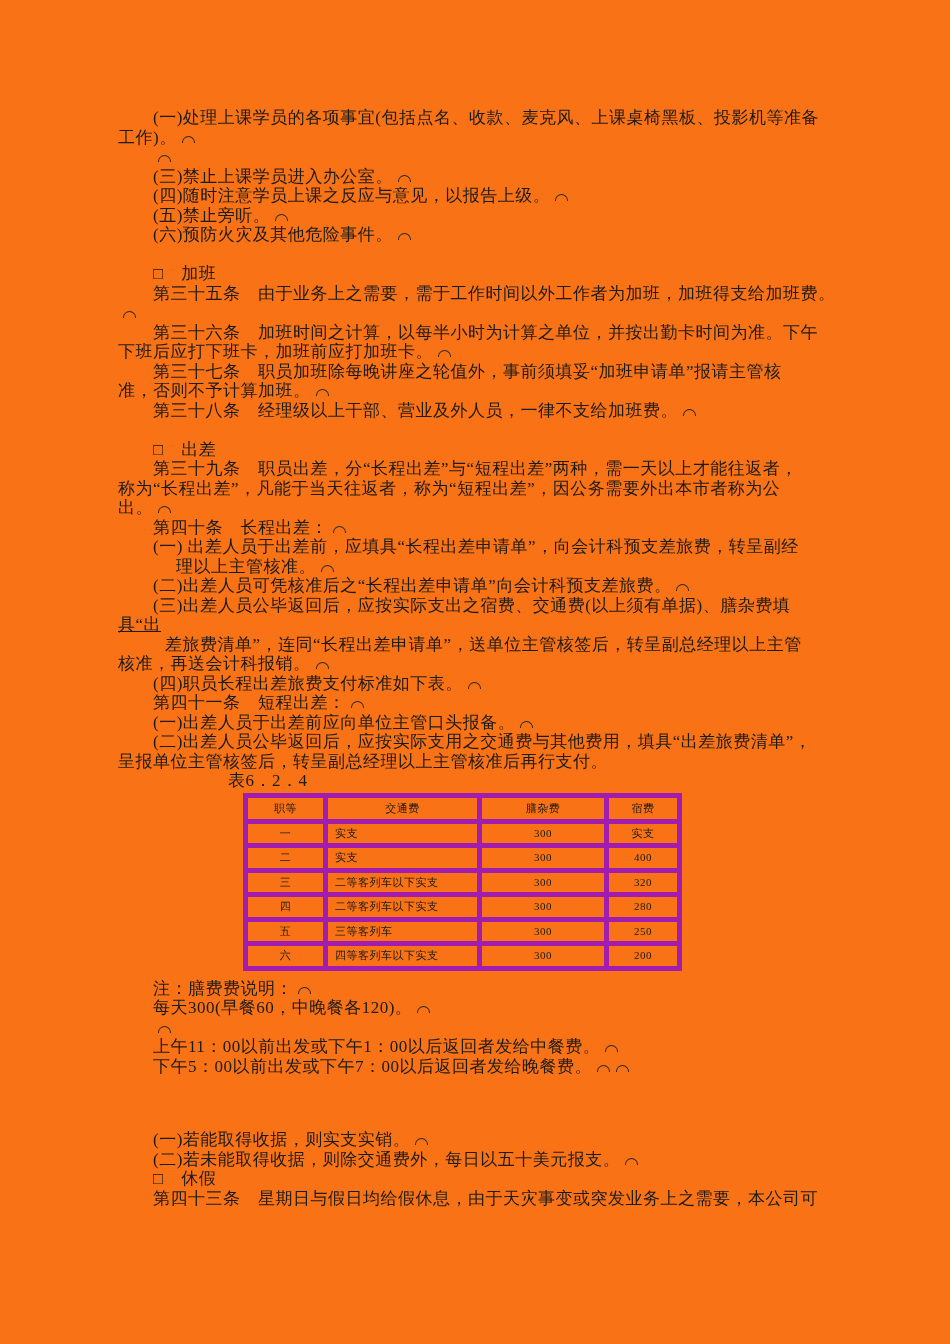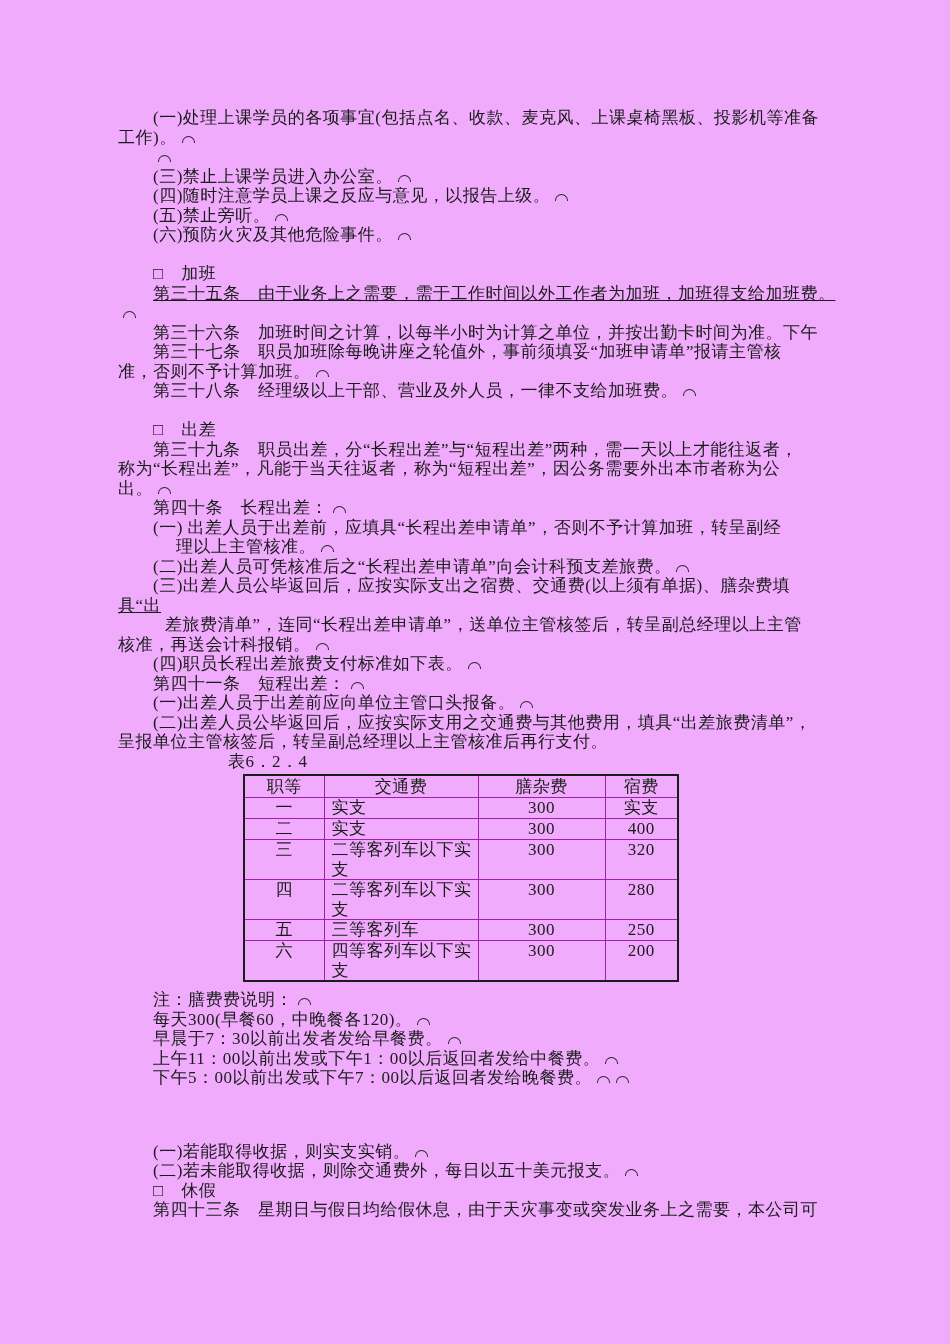--- a/index.html
+++ b/index.html
@@ -1,21 +1,21 @@
 <!DOCTYPE html>
 <html><head>
 <meta charset="utf-8">
 <style>
   * { box-sizing: border-box; }
   html, body { margin: 0; padding: 0; background: #ffffff; }
   .page {
     position: relative;
     width: 950px;
     height: 1344px;
-    background: #f0abfc;
+    background: #f97316;
     overflow: hidden;
     font-family: "Liberation Serif", "DejaVu Serif", serif;
     color: #1b1b1b;
   }
   .doc {
     padding: 108px 0 0 118px;
     width: 950px;
   }
   .line {
     height: 19.5px;
@@ -48,23 +48,23 @@
   }
   table.tbl {
     border-collapse: collapse;
     table-layout: fixed;
     margin-left: 125px;
     margin-top: 2px;
     width: 434px;
     border: 2px solid #1b1b1b;
   }
   table.tbl th, table.tbl td {
-    border: 1px solid #a21caf;
+    border: 5px solid #a21caf;
     font-weight: normal;
-    font-size: 17px;
+    font-size: 11px;
     line-height: 19.5px;
     letter-spacing: 0.5px;
     padding: 0 4px;
     vertical-align: top;
     text-align: center;
     height: 21px;
     overflow: hidden;
   }
   table.tbl th { height: 23px; padding-top: 1px; }
   table.tbl td.c1 { text-align: left; padding-left: 7px; }
@@ -78,33 +78,34 @@
     <div id="doc-top">
         <div class="line" style="padding-left: 35px;"><span>(一)处理上课学员的各项事宜(包括点名、收款、麦克风、上课桌椅黑板、投影机等准备</span></div>
         <div class="line" style="padding-left: 0px;"><span>工作)。</span><span class="pmark"></span></div>
         <div class="line" style="padding-left: 35px;"><span class="pmark"></span></div>
         <div class="line" style="padding-left: 35px;"><span>(三)禁止上课学员进入办公室。</span><span class="pmark"></span></div>
         <div class="line" style="padding-left: 35px;"><span>(四)随时注意学员上课之反应与意见，以报告上级。</span><span class="pmark"></span></div>
         <div class="line" style="padding-left: 35px;"><span>(五)禁止旁听。</span><span class="pmark"></span></div>
         <div class="line" style="padding-left: 35px;"><span>(六)预防火灾及其他危险事件。</span><span class="pmark"></span></div>
         <div class="blank"></div>
         <div class="line" style="padding-left: 35px;"><span>□　加班</span></div>
-        <div class="line" style="padding-left: 35px; text-decoration: underline;"><span>第三十五条　由于业务上之需要，需于工作时间以外工作者为加班，加班得支给加班费。</span></div>
+        <div class="line" style="padding-left: 35px;"><span>第三十五条　由于业务上之需要，需于工作时间以外工作者为加班，加班得支给加班费。</span></div>
         <div class="line" style="padding-left: 0px;"><span></span><span class="pmark"></span></div>
         <div class="line" style="padding-left: 35px;"><span>第三十六条　加班时间之计算，以每半小时为计算之单位，并按出勤卡时间为准。下午</span></div>
+        <div class="line" style="padding-left: 0px;"><span>下班后应打下班卡，加班前应打加班卡。</span><span class="pmark"></span></div>
         <div class="line" style="padding-left: 35px;"><span>第三十七条　职员加班除每晚讲座之轮值外，事前须填妥“加班申请单”报请主管核</span></div>
         <div class="line" style="padding-left: 0px;"><span>准，否则不予计算加班。</span><span class="pmark"></span></div>
         <div class="line" style="padding-left: 35px;"><span>第三十八条　经理级以上干部、营业及外人员，一律不支给加班费。</span><span class="pmark"></span></div>
         <div class="blank"></div>
         <div class="line" style="padding-left: 35px;"><span>□　出差</span></div>
         <div class="line" style="padding-left: 35px;"><span>第三十九条　职员出差，分“长程出差”与“短程出差”两种，需一天以上才能往返者，</span></div>
         <div class="line" style="padding-left: 0px;"><span>称为“长程出差”，凡能于当天往返者，称为“短程出差”，因公务需要外出本市者称为公</span></div>
         <div class="line" style="padding-left: 0px;"><span>出。</span><span class="pmark"></span></div>
         <div class="line" style="padding-left: 35px;"><span>第四十条　长程出差：</span><span class="pmark"></span></div>
-        <div class="line" style="padding-left: 35px;"><span>(一) 出差人员于出差前，应填具“长程出差申请单”，否则不予计算加班，转呈副经</span></div>
+        <div class="line" style="padding-left: 35px;"><span>(一) 出差人员于出差前，应填具“长程出差申请单”，向会计科预支差旅费，转呈副经</span></div>
         <div class="line" style="padding-left: 58px;"><span>理以上主管核准。</span><span class="pmark"></span></div>
         <div class="line" style="padding-left: 35px;"><span>(二)出差人员可凭核准后之“长程出差申请单”向会计科预支差旅费。</span><span class="pmark"></span></div>
         <div class="line" style="padding-left: 35px;"><span>(三)出差人员公毕返回后，应按实际支出之宿费、交通费(以上须有单据)、膳杂费填</span></div>
         <div class="line" style="padding-left: 0px; text-decoration: underline;"><span>具“出</span></div>
         <div class="line" style="padding-left: 47px;"><span>差旅费清单”，连同“长程出差申请单”，送单位主管核签后，转呈副总经理以上主管</span></div>
         <div class="line" style="padding-left: 0px;"><span>核准，再送会计科报销。</span><span class="pmark"></span></div>
         <div class="line" style="padding-left: 35px;"><span>(四)职员长程出差旅费支付标准如下表。</span><span class="pmark"></span></div>
         <div class="line" style="padding-left: 35px;"><span>第四十一条　短程出差：</span><span class="pmark"></span></div>
         <div class="line" style="padding-left: 35px;"><span>(一)出差人员于出差前应向单位主管口头报备。</span><span class="pmark"></span></div>
         <div class="line" style="padding-left: 35px;"><span>(二)出差人员公毕返回后，应按实际支用之交通费与其他费用，填具“出差旅费清单”，</span></div>
@@ -161,21 +162,21 @@
             <td>六</td>
             <td class="c1">四等客列车以下实支</td>
             <td>300</td>
             <td>200</td>
           </tr>
         </tbody>
     </table>
     <div id="doc-bottom" class="bottom-block">
         <div class="line" style="padding-left: 35px;"><span>注：膳费费说明：</span><span class="pmark"></span></div>
         <div class="line" style="padding-left: 35px;"><span>每天300(早餐60，中晚餐各120)。</span><span class="pmark"></span></div>
-        <div class="line" style="padding-left: 35px;"><span>早晨于7：30以前出发者发给早餐费。</span><span class="pmark"></span></div>
+        <div class="line" style="padding-left: 35px;"><span class="pmark"></span></div>
         <div class="line" style="padding-left: 35px;"><span>上午11：00以前出发或下午1：00以后返回者发给中餐费。</span><span class="pmark"></span></div>
         <div class="line" style="padding-left: 35px;"><span>下午5：00以前出发或下午7：00以后返回者发给晚餐费。</span><span class="pmark"></span><span class="pmark"></span></div>
         <div class="blank small"></div>
         <div class="line" style="padding-left: 35px; margin-top: 42px;"><span>(一)若能取得收据，则实支实销。</span><span class="pmark"></span></div>
         <div class="line" style="padding-left: 35px;"><span>(二)若未能取得收据，则除交通费外，每日以五十美元报支。</span><span class="pmark"></span></div>
         <div class="line" style="padding-left: 35px;"><span>□　休假</span></div>
         <div class="line" style="padding-left: 35px;"><span>第四十三条　星期日与假日均给假休息，由于天灾事变或突发业务上之需要，本公司可</span></div>
       </div>
   </div>
 </div>

